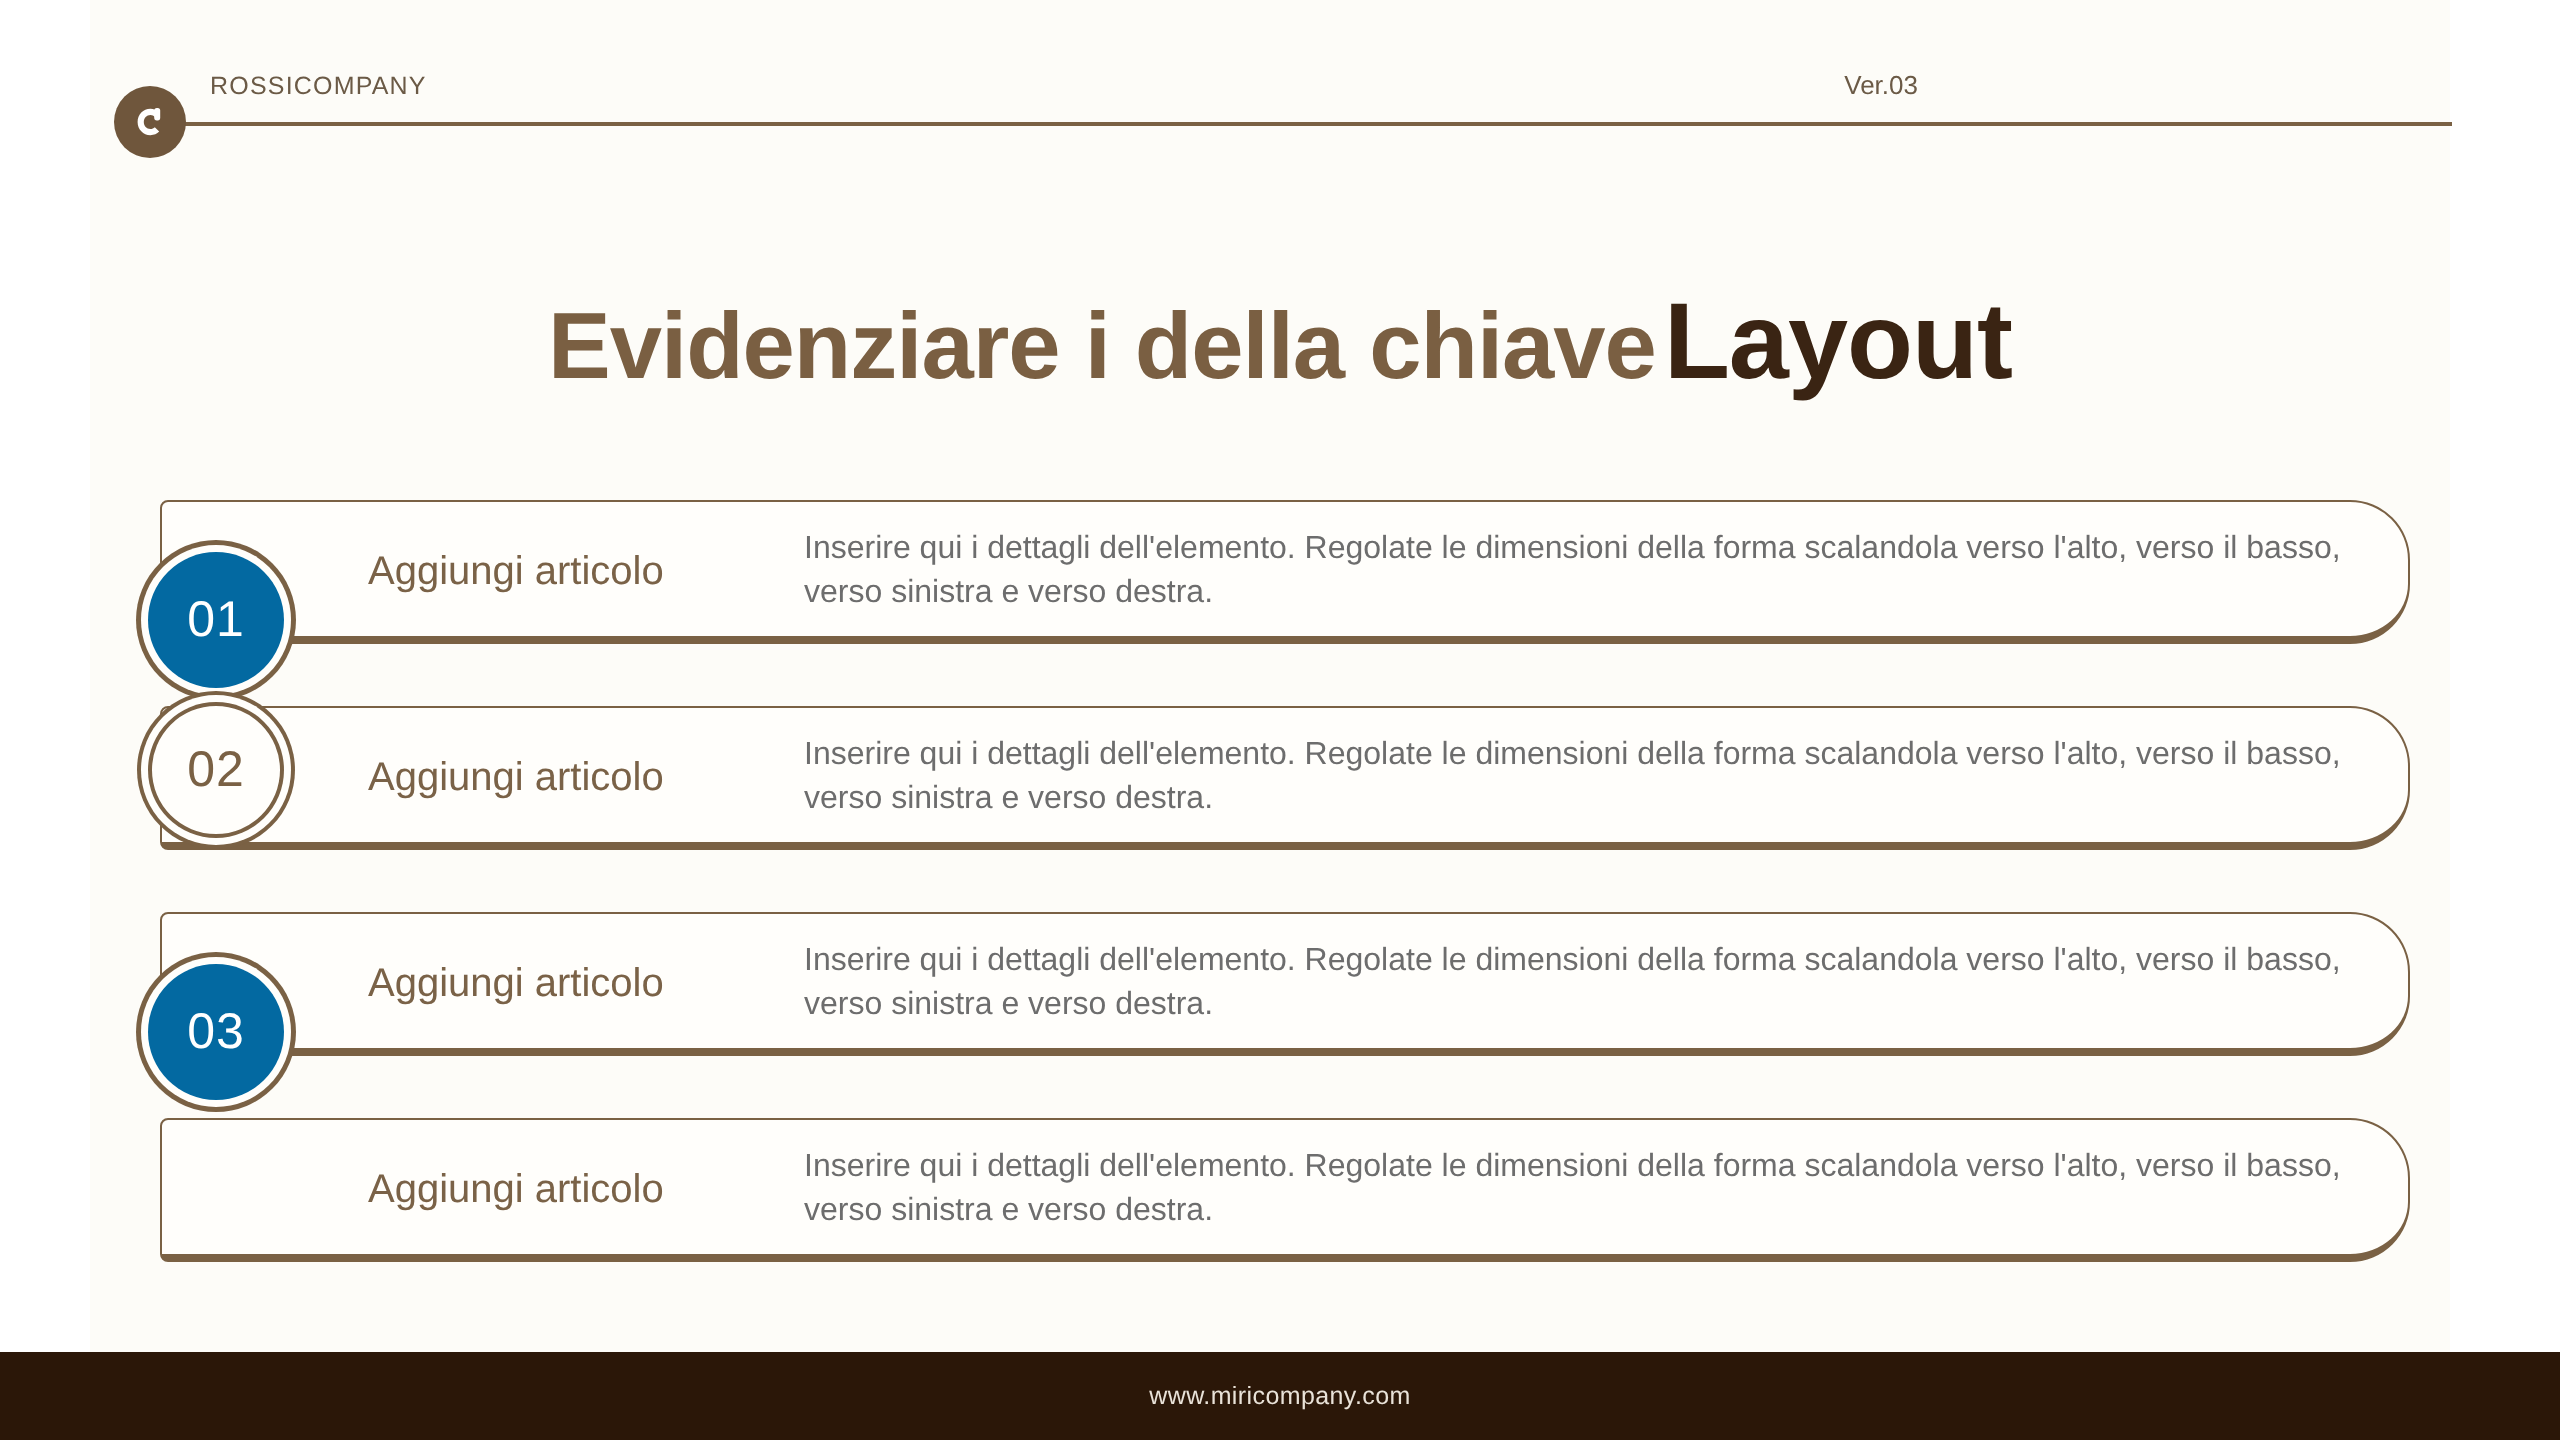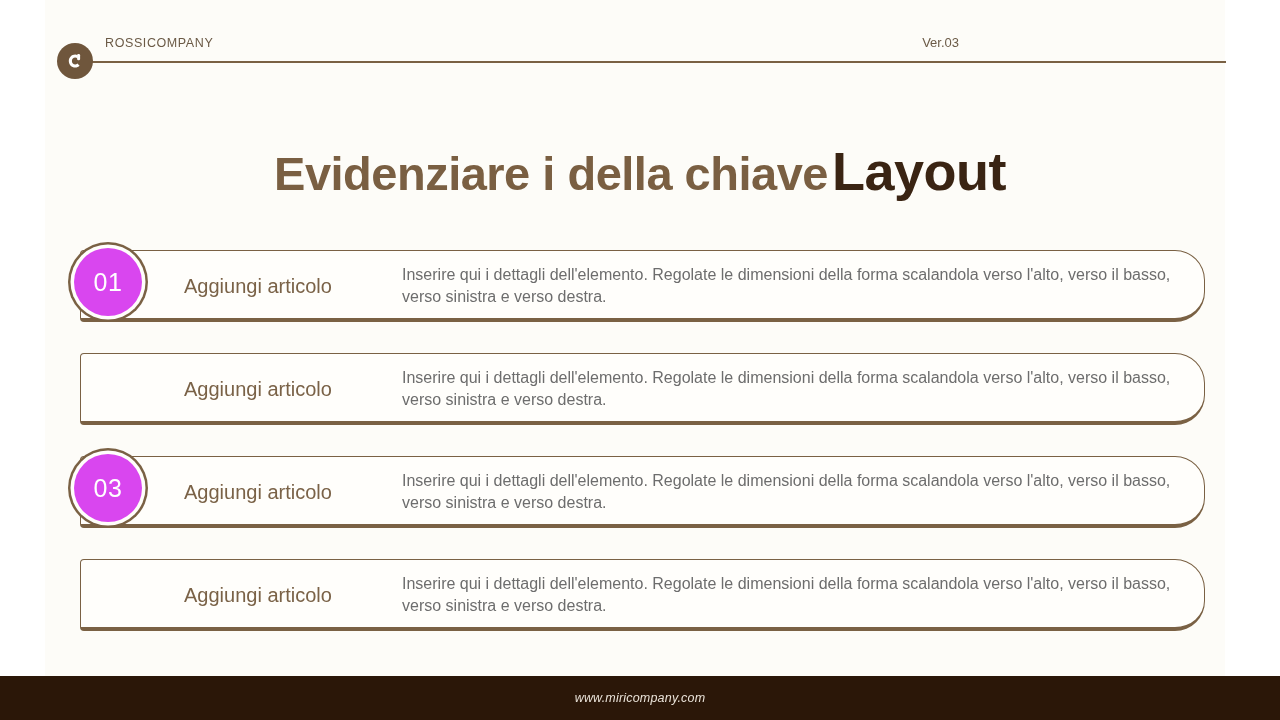--- a/index.html
+++ b/index.html
@@ -147,22 +147,23 @@
     height: 68px;
     border-radius: 50%;
     display: flex;
     align-items: center;
     justify-content: center;
     z-index: 3;
   }
 
   
   .row-badge.filled {
-    background: #d946ef;
+    background: #0369a1;
     box-shadow: 0 0 0 3.5px #fffefb, 0 0 0 6px #7a6144;
+    margin-top: 28px;
   }
   .row-badge.filled .badge-num {
     color: #ffffff;
   }
 
   
   .row-badge.outline {
     background: #fffefb;
     box-shadow: inset 0 0 0 2px #7a6144, 0 0 0 3.5px #fffefb, 0 0 0 5.5px #7a6144;
   }
@@ -214,21 +215,20 @@
     height: 44px;
     background: #2b1708;
     display: flex;
     align-items: center;
     justify-content: center;
   }
   .footer-text {
     font-size: 12.5px;
     color: #e9e2d8;
     letter-spacing: 0.2px;
-    font-style: italic;
   }
 </style>
 </head>
 <body>
 
 <div class="slide-panel"></div>
 
 <div class="header">
   <div class="header-rule"></div>
 
@@ -253,20 +253,23 @@
     <div class="row-card"></div>
     <div class="row-badge filled">
       <span class="badge-num">01</span>
     </div>
     <div class="row-title">Aggiungi articolo</div>
     <div class="row-desc">Inserire qui i dettagli dell'elemento. Regolate le dimensioni della forma scalandola verso l'alto, verso il basso, verso sinistra e verso destra.</div>
   </div>
 
   <div class="row">
     <div class="row-card"></div>
+    <div class="row-badge outline">
+      <span class="badge-num">02</span>
+    </div>
     <div class="row-title">Aggiungi articolo</div>
     <div class="row-desc">Inserire qui i dettagli dell'elemento. Regolate le dimensioni della forma scalandola verso l'alto, verso il basso, verso sinistra e verso destra.</div>
   </div>
 
   <div class="row">
     <div class="row-card"></div>
     <div class="row-badge filled">
       <span class="badge-num">03</span>
     </div>
     <div class="row-title">Aggiungi articolo</div>

